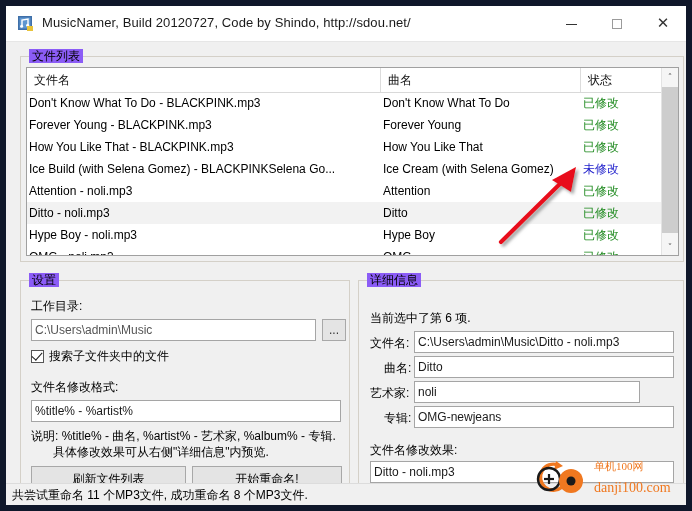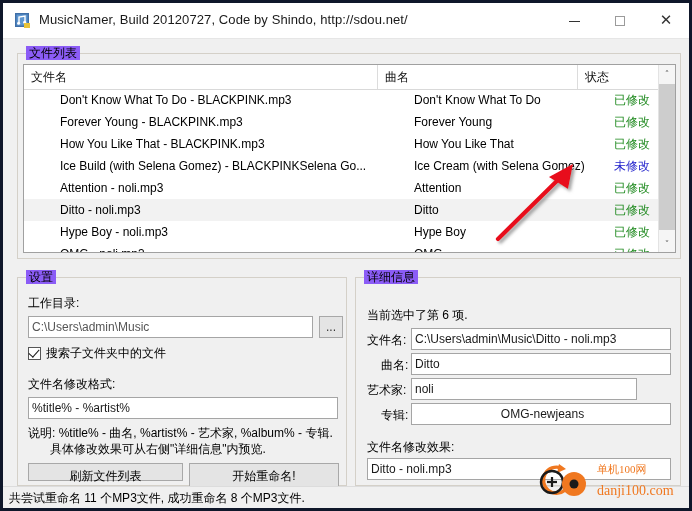--- a/index.html
+++ b/index.html
@@ -11,21 +11,21 @@
     font-family: "Liberation Sans", "DejaVu Sans", sans-serif;
     font-size: 12px;
     color: #000;
     -webkit-font-smoothing: antialiased;
   }
   #app {
     position: relative;
     width: 692px;
     height: 511px;
     background: #f0f0f0;
-    border: 3px solid #0f172a;
+    border: 6px solid #0f172a;
     box-sizing: border-box;
     overflow: hidden;
   }
 
   
   .titlebar {
     position: absolute;
     left: 0; top: 0;
     width: 100%;
     height: 36px;
@@ -131,26 +131,25 @@
     height: 22px;
     white-space: nowrap;
   }
   .lv-row.selected { background: #f2f2f2; }
   .lv-row .cell {
     position: absolute;
     top: 0;
     height: 22px;
     line-height: 22px;
     font-size: 12px;
-    padding-left: 20px;
+    padding-left: 2px;
     box-sizing: border-box;
     overflow: hidden;
     white-space: nowrap;
     text-overflow: ellipsis;
-    margin-left: 16px;
   }
   .cell.c-name   { left: 0;    width: 354px; }
   .cell.c-song   { left: 354px; width: 200px; }
   .cell.c-status { left: 554px; width: 82px; }
   .st-modified { color: #1f8a1f; }
   .st-unmodified { color: #2222cc; }
 
   
   .vscroll {
     position: absolute;
@@ -417,21 +416,21 @@
     <div class="lbl" style="left:11px; top:55px;">文件名:</div>
     <div class="txtbox" style="left:55px; top:50px; width:260px; height:22px;">C:\Users\admin\Music\Ditto - noli.mp3</div>
 
     <div class="lbl" style="left:25px; top:80px;">曲名:</div>
     <div class="txtbox" style="left:55px; top:75px; width:260px; height:22px;">Ditto</div>
 
     <div class="lbl" style="left:11px; top:105px;">艺术家:</div>
     <div class="txtbox" style="left:55px; top:100px; width:226px; height:22px;">noli</div>
 
     <div class="lbl" style="left:25px; top:130px;">专辑:</div>
-    <div class="txtbox" style="left:55px; top:125px; width:260px; height:22px;text-align:center;">OMG-newjeans</div>
+    <div class="txtbox" style="left:55px; top:125px; width:260px; height:22px;">OMG-newjeans</div>
 
     <div class="lbl" style="left:11px; top:162px;">文件名修改效果:</div>
     <div class="txtbox" style="left:11px; top:180px; width:304px; height:22px;">Ditto - noli.mp3</div>
   </div>
 
   <svg class="red-arrow" viewBox="0 0 120 100">
     <defs>
       <filter id="shd" x="-30%" y="-30%" width="180%" height="180%">
         <feDropShadow dx="2.5" dy="2.5" stdDeviation="1.6" flood-color="#888" flood-opacity="0.75"></feDropShadow>
       </filter>

